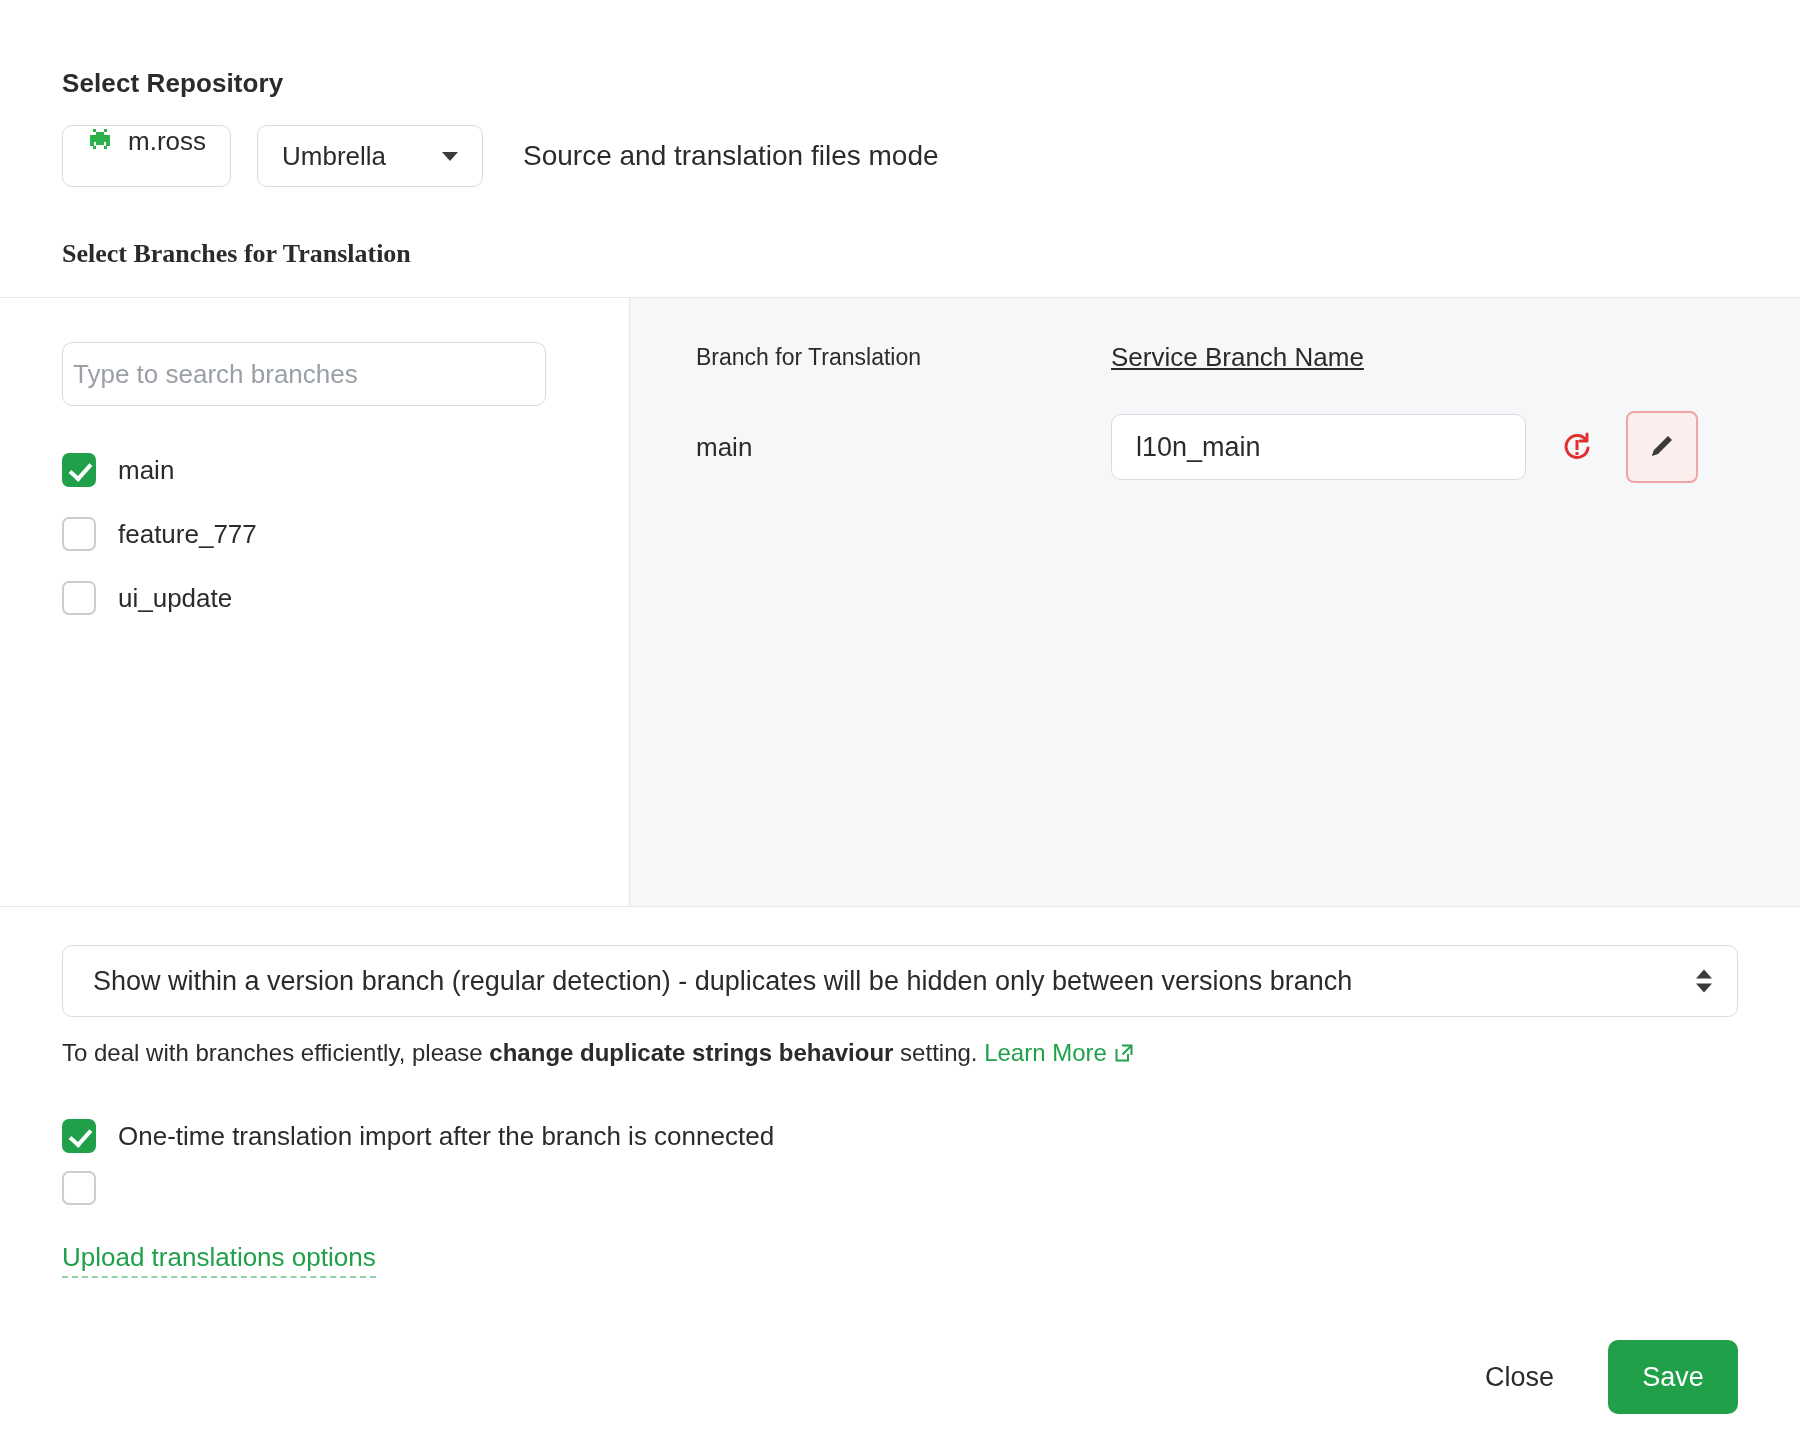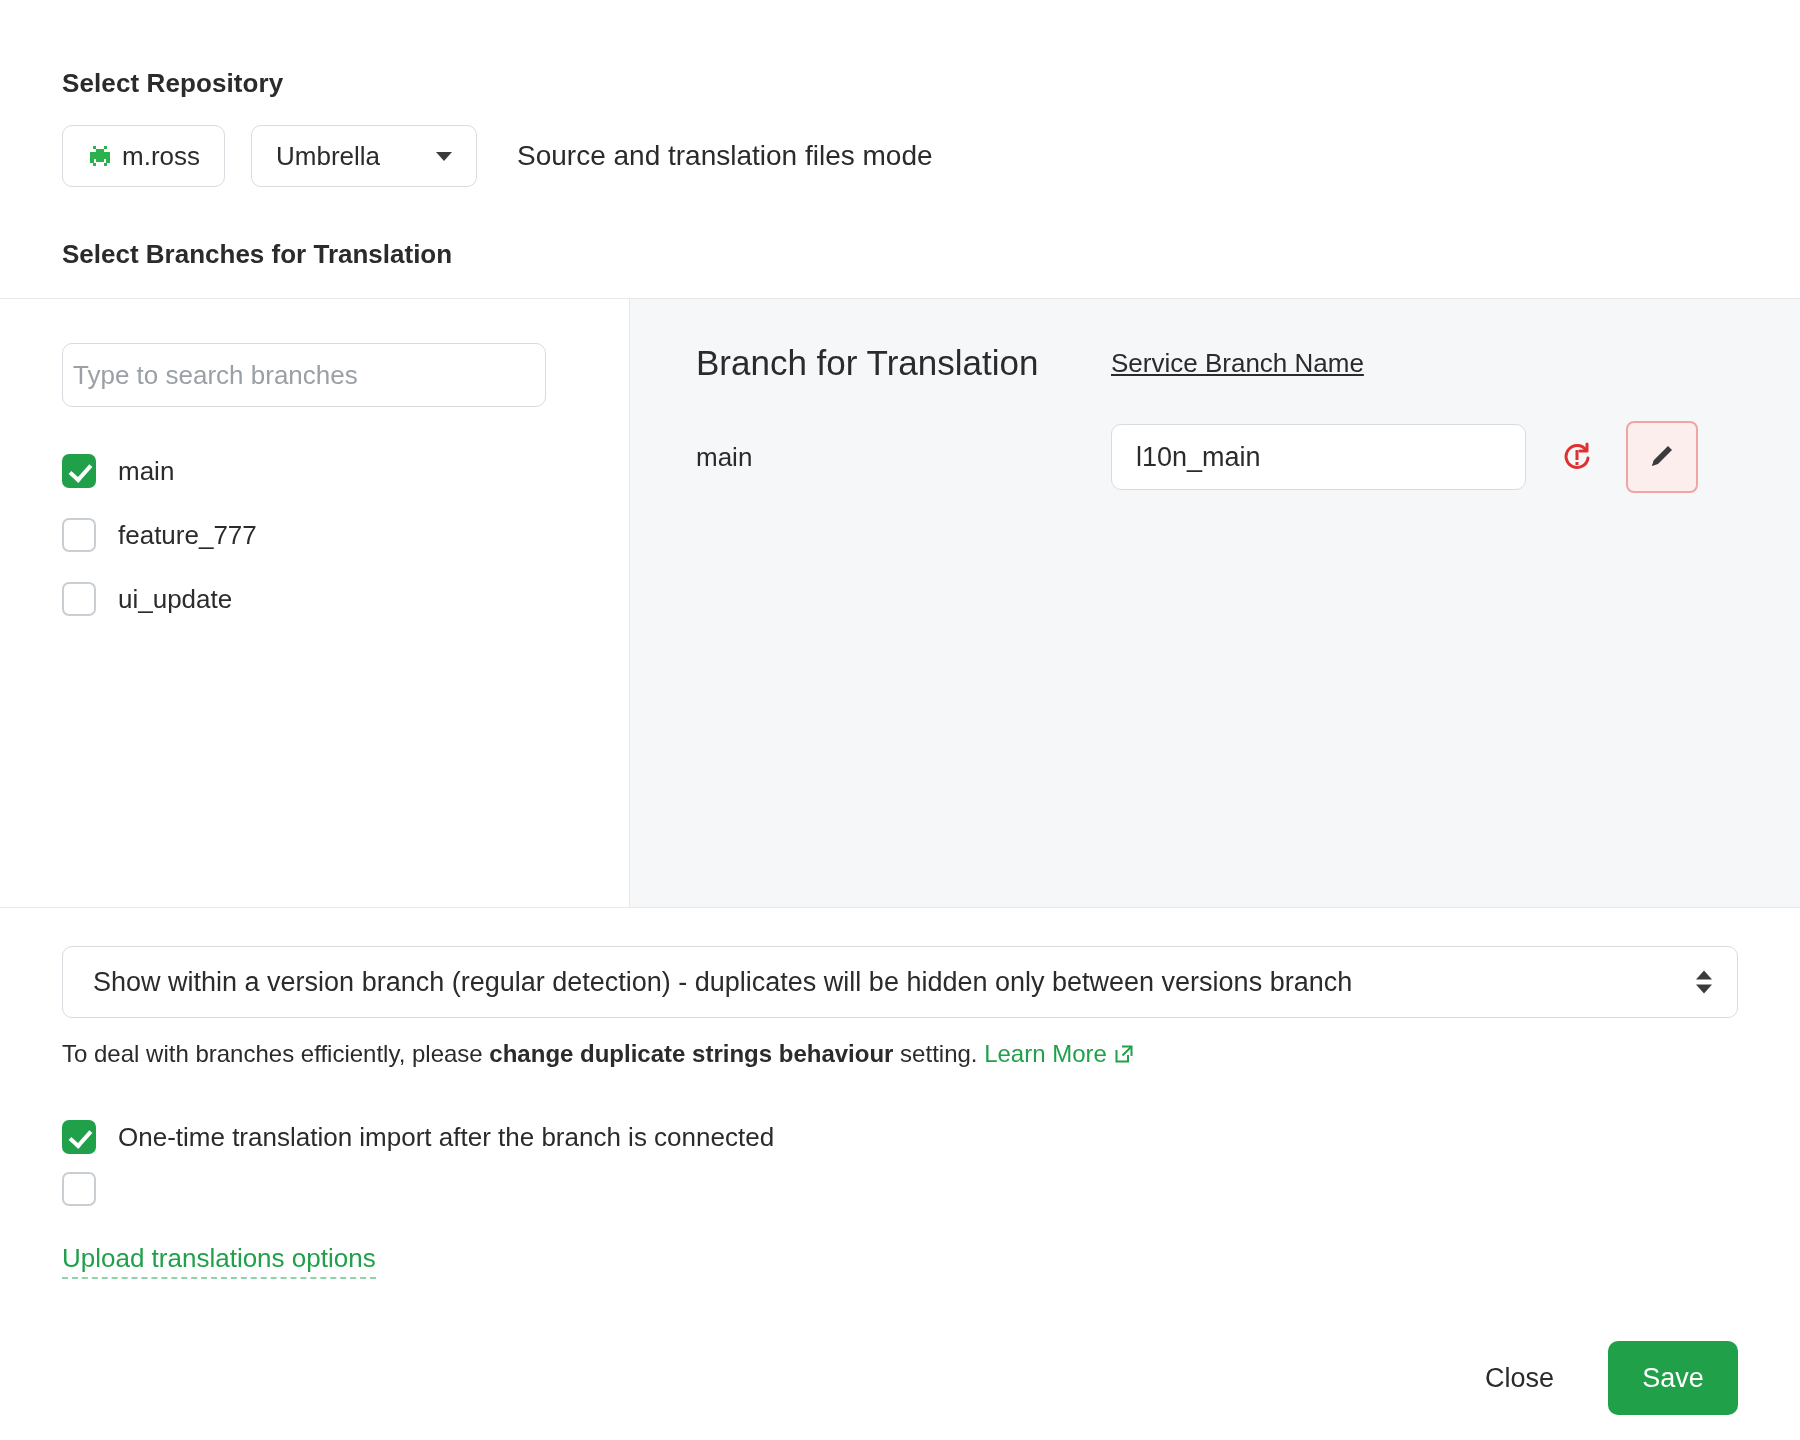--- a/index.html
+++ b/index.html
@@ -35,22 +35,21 @@
     color: #2b2b2b;
     letter-spacing: 0.1px;
   }
   .repo-row {
     display: flex;
     align-items: center;
     margin-top: 26px;
   }
   .repo-chip {
     display: flex;
-    align-items: center;
-    gap: 9px;
+    gap: 15px;
     height: 62px;
     padding: 0 24px;
     border: 1px solid #d8dbdf;
     border-radius: 10px;
     background: #ffffff;
     box-sizing: border-box;
   }
   .repo-chip .chip-text {
     font-size: 26px;
     color: #2b2b2b;
@@ -87,20 +86,21 @@
   .mode-text {
     margin-left: 40px;
     font-size: 28px;
     color: #2b2b2b;
   }
   .branches-label {
     margin-top: 52px;
     font-size: 26px;
     font-weight: bold;
     color: #2b2b2b;
+    font-family: Liberation Serif, serif;
   }
 
   
   .middle {
     margin-top: 28px;
     display: flex;
     border-top: 1px solid #e6e8ea;
     border-bottom: 1px solid #e6e8ea;
     height: 610px;
     box-sizing: border-box;
@@ -171,21 +171,21 @@
     background: #f6f7f8;
     box-sizing: border-box;
     padding: 44px 0 0 66px;
   }
   .rp-head {
     display: flex;
     align-items: center;
   }
   .rp-head-col1 {
     width: 415px;
-    font-size: 35px;
+    font-size: 23px;
     color: #2b2b2b;
   }
   .rp-head-col2 {
     font-size: 26px;
     color: #2b2b2b;
     text-decoration: underline;
   }
   .rp-row {
     display: flex;
     align-items: center;

